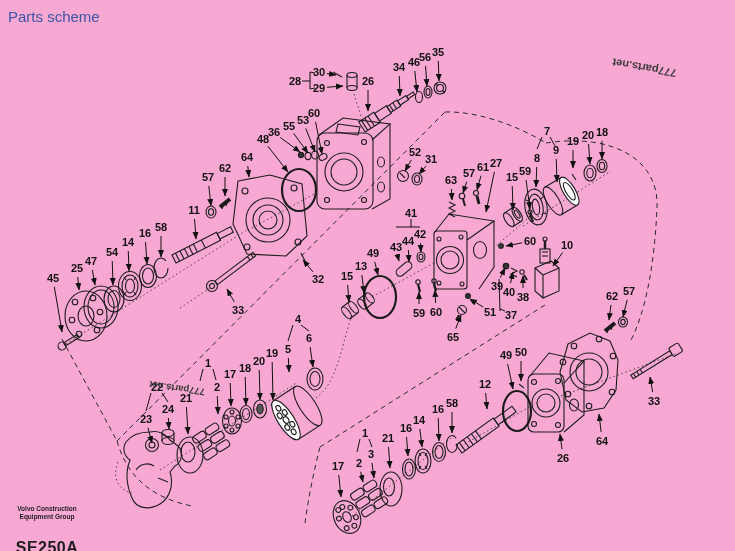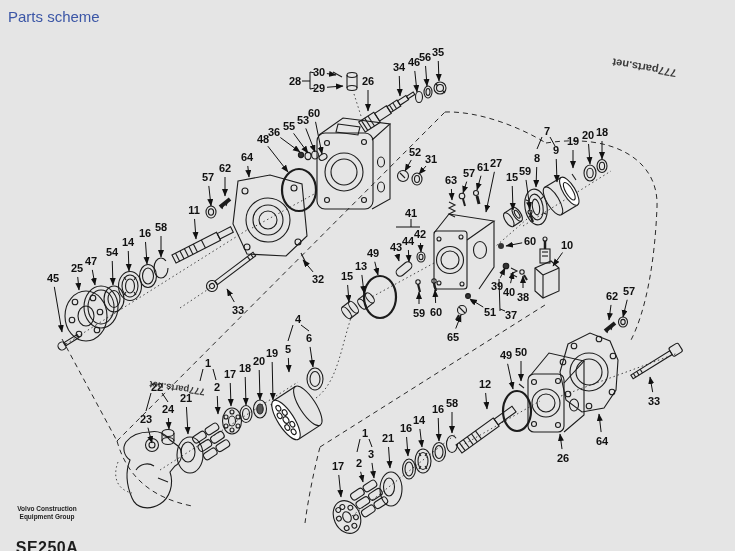--- a/index.html
+++ b/index.html
@@ -1,16 +1,16 @@
 <!DOCTYPE html>
 <html><head>
 <meta charset="utf-8">
 <style>
   html,body{margin:0;padding:0;background:#fff;}
-  #stage{position:relative;width:735px;height:551px;background:#e5e5e5;overflow:hidden;
+  #stage{position:relative;width:735px;height:551px;background:#f9a8d4;overflow:hidden;
          font-family:"Liberation Sans", sans-serif;}
   #page-title{position:absolute;left:8px;top:8px;font-size:15px;color:#3b56a6;}
   #drawing{position:absolute;left:0;top:0;}
   .wm{position:absolute;color:#3a3a3a;font-weight:bold;white-space:nowrap;transform-origin:center;}
   #footer{position:absolute;left:14px;top:505px;width:66px;text-align:center;color:#1c1c1c;}
   #footer .b1,#footer .b2{font-size:6.5px;font-weight:bold;line-height:8px;}
   #footer .model{font-size:16px;font-weight:bold;letter-spacing:.5px;margin-top:18px;}
   svg text{font:bold 11px "Liberation Sans", sans-serif;fill:#111;}
   .ink{stroke:#1c1c1c;fill:none;stroke-width:1.1;}
   .dash{stroke:#2a2a2a;fill:none;stroke-width:1;stroke-dasharray:5 4;}

